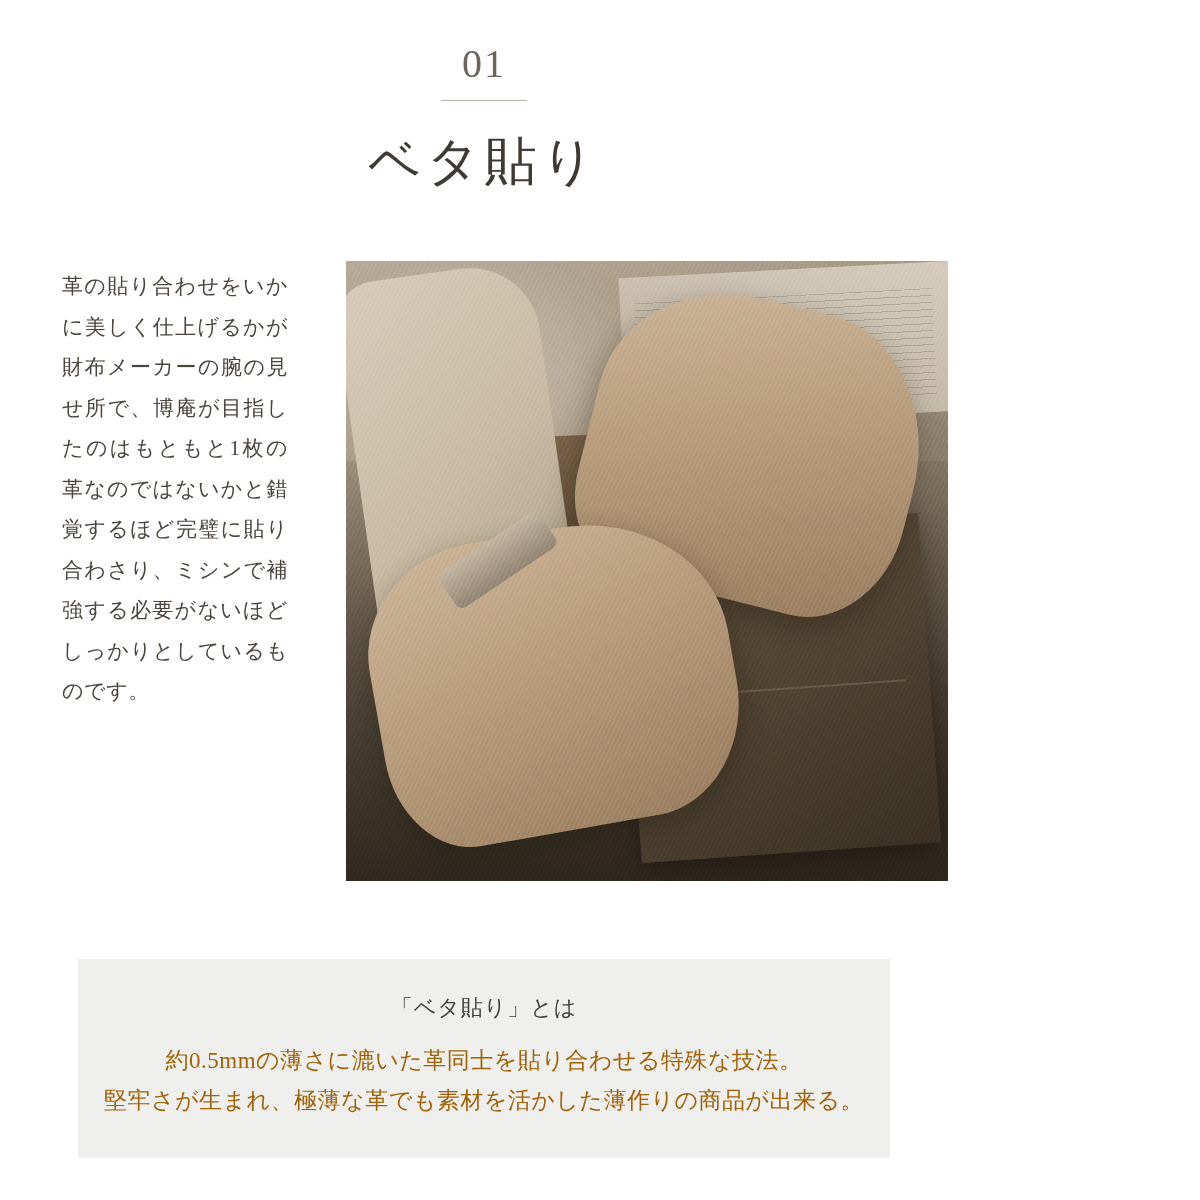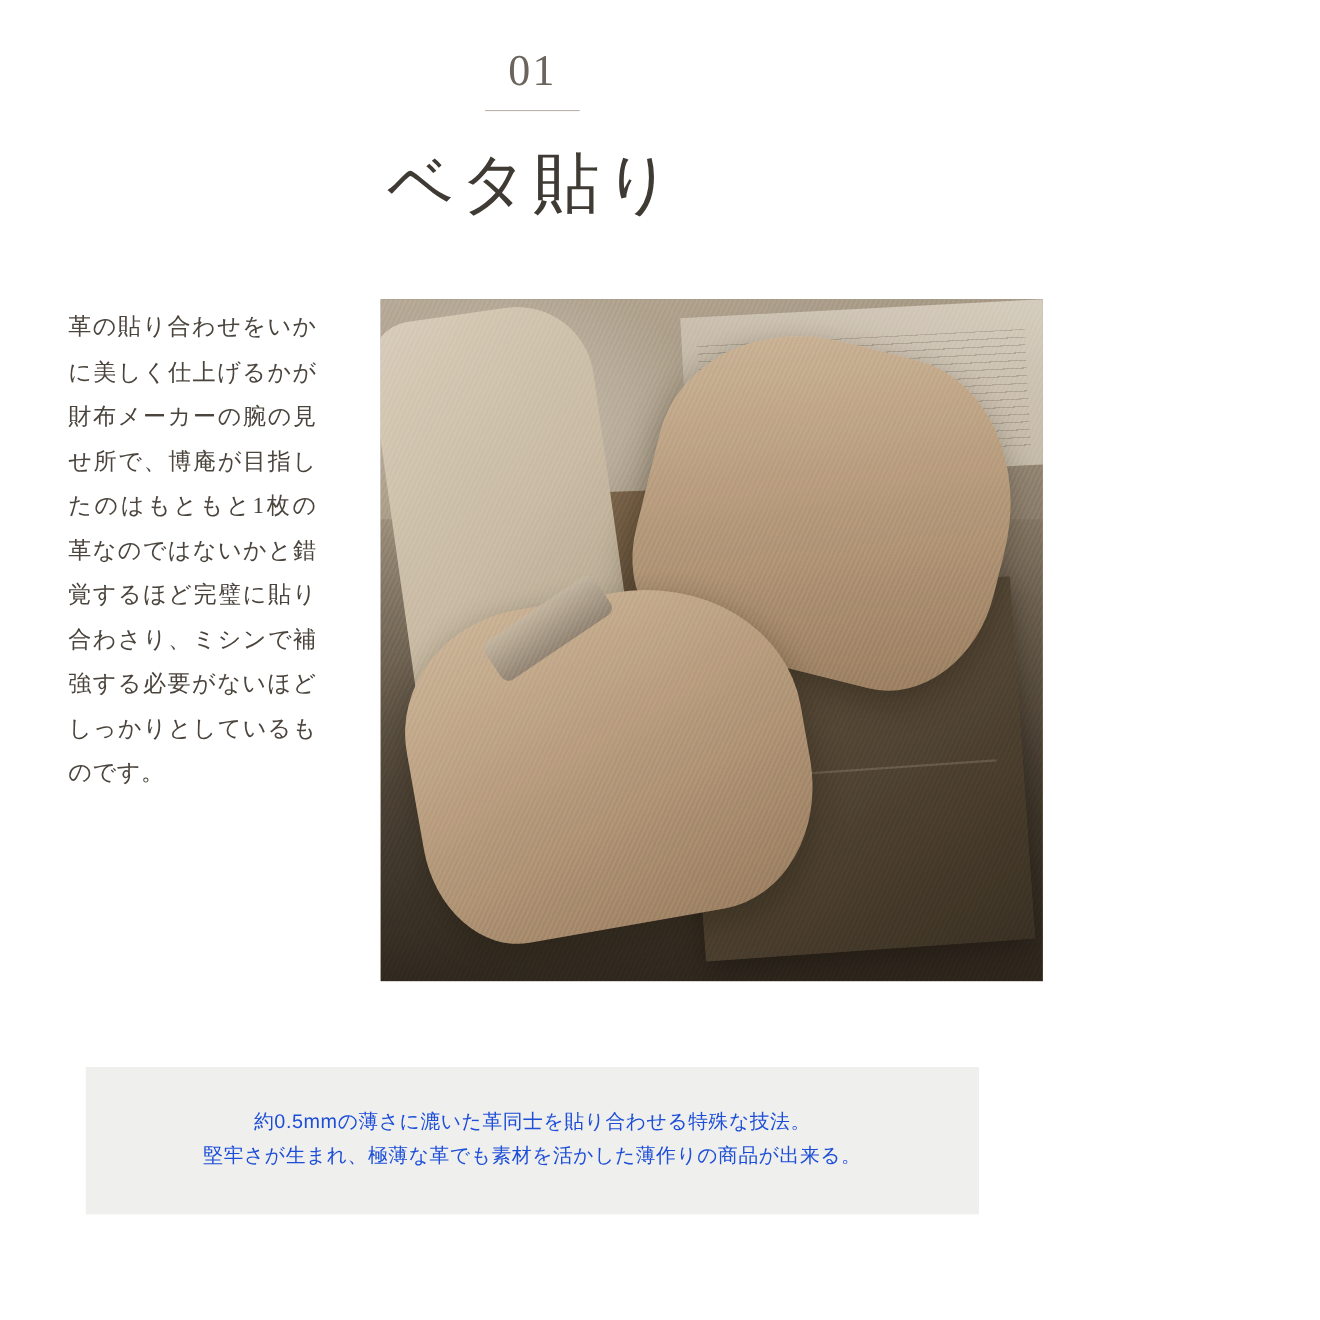--- a/index.html
+++ b/index.html
@@ -36,21 +36,21 @@
     line-height: 1.1;
   }
   .rule {
     width: 86px;
     height: 1px;
     background: #b9b3a9;
     margin: 14px auto 0 auto;
   }
   .section-title {
     margin-top: 26px;
-    font-size: 60px;
+    font-size: 52px;
     letter-spacing: 5px;
     color: #3f3a34;
     font-weight: normal;
     font-family: "Liberation Serif", "DejaVu Serif", serif;
   }
 
   
   .content {
     display: flex;
     align-items: flex-start;
@@ -211,25 +211,25 @@
     box-sizing: border-box;
   }
   .note-title {
     font-size: 22px;
     letter-spacing: 1px;
     color: #44403a;
     margin-bottom: 18px;
     font-family: "Liberation Serif", "DejaVu Serif", serif;
   }
   .note-line {
-    font-size: 18px;
+    font-size: 23px;
     line-height: 1.72;
     letter-spacing: 0.5px;
-    color: #1d4ed8;
-    font-family: Liberation Sans, sans-serif;
+    color: #a16207;
+    font-family: Liberation Serif, serif;
   }
 </style>
 </head>
 <body>
 
 <div class="page">
 
   <div class="header">
     <div class="section-number">01</div>
     <div class="rule"></div>
@@ -254,17 +254,18 @@
         <div class="hand hand-left"></div>
         <div class="watch"></div>
         <div class="sepia-wash"></div>
         <div class="grain"></div>
       </figure>
     </div>
 
   </div>
 
   <div class="note">
+    <div class="note-title">「ベタ貼り」とは</div>
     <div class="note-line">約0.5mmの薄さに漉いた革同士を貼り合わせる特殊な技法。</div>
     <div class="note-line">堅牢さが生まれ、極薄な革でも素材を活かした薄作りの商品が出来る。</div>
   </div>
 
 </div>
 
 </body></html>

